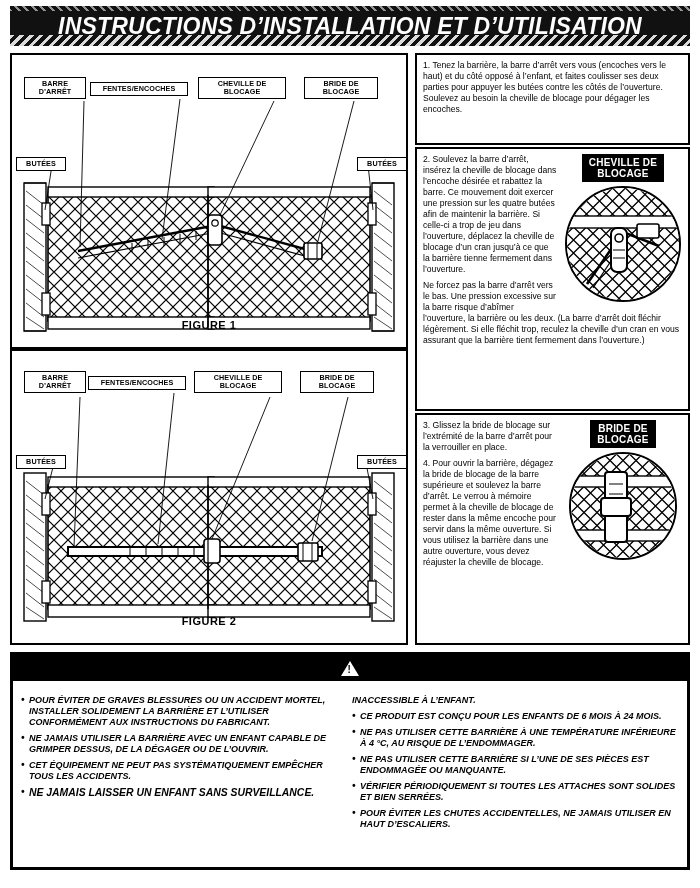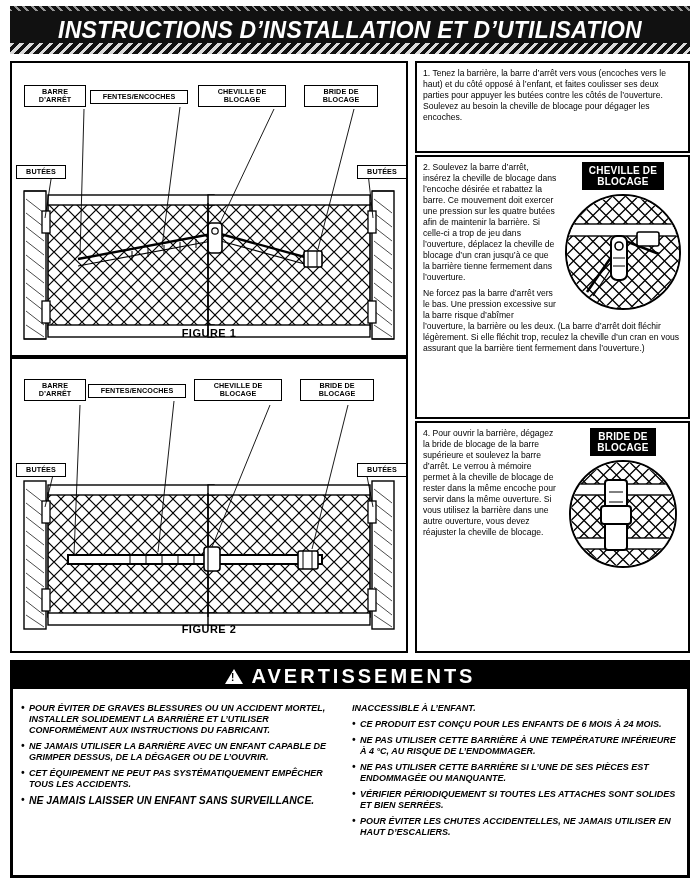--- a/index.html
+++ b/index.html
@@ -19,21 +19,21 @@
     width: 700px;
     height: 888px;
     box-sizing: border-box;
     padding: 0 10px;
   }
 
   
   .header-band {
     position: relative;
     margin: 6px 0 0 0;
-    height: 48px;
+    height: 40px;
     background: #111;
     display: flex;
     align-items: center;
     justify-content: center;
     overflow: hidden;
   }
   .header-band .zig {
     position: absolute;
     left: 0; right: 0; bottom: -1px;
     height: 12px;
@@ -424,29 +424,29 @@
               </defs>
               <rect x="0" y="0" width="104" height="104" fill="url(#mesh4)"></rect>
               <rect x="0" y="22" width="104" height="11" fill="#fff" stroke="#000" stroke-width="1.4"></rect>
               <rect x="0" y="76" width="104" height="11" fill="#fff" stroke="#000" stroke-width="1.4"></rect>
               <rect x="34" y="18" width="22" height="70" rx="3" fill="#fff" stroke="#000" stroke-width="2"></rect>
               <path d="M38 30 L52 30 M38 40 L52 40 M38 50 L52 50 M38 60 L52 60" stroke="#000" stroke-width="1"></path>
               <rect x="30" y="44" width="30" height="18" rx="3" fill="#fff" stroke="#000" stroke-width="2"></rect>
             </svg>
           </div>
         </div>
+        <p data-name="step-3-text">3. Glissez la bride de blocage sur l’extrémité de la barre d’arrêt pour la verrouiller en place.</p>
         <p data-name="step-4-text">4. Pour ouvrir la barrière, dégagez la bride de blocage de la barre supérieure et soulevez la barre d’arrêt. Le verrou à mémoire permet à la cheville de blocage de rester dans la même encoche pour servir dans la même   ouverture. Si vous utilisez la barrière dans une autre ouverture, vous devez réajuster la cheville de blocage.</p>
       </div>
     </div>
   </div>
 
   <div class="warn" data-name="warnings-box">
     <div class="warn-head" data-name="warnings-header">
       <span class="tri" data-name="warning-triangle-icon"></span>
-      <span class="warn-title" data-name="warnings-title">AVERTISSEMENTS</span>
     </div>
     <div class="warn-cols" data-name="warnings-columns">
       <div class="warn-col" data-name="warnings-left-column">
         <div class="warn-item" data-name="warning-item">POUR ÉVITER DE GRAVES BLESSURES OU UN  ACCIDENT MORTEL, INSTALLER SOLIDEMENT LA BARRIÈRE ET L’UTILISER CONFORMÉMENT AUX INSTRUCTIONS DU FABRICANT.</div>
         <div class="warn-item" data-name="warning-item">NE JAMAIS UTILISER  LA BARRIÈRE AVEC UN ENFANT CAPABLE DE GRIMPER DESSUS, DE LA DÉGAGER OU DE L’OUVRIR.</div>
         <div class="warn-item" data-name="warning-item">CET ÉQUIPEMENT NE PEUT PAS SYSTÉMATIQUEMENT EMPÊCHER TOUS LES ACCIDENTS.</div>
         <div class="warn-item big" data-name="warning-item-emphasis">NE JAMAIS LAISSER UN ENFANT SANS SURVEILLANCE.</div>
       </div>
       <div class="warn-col" data-name="warnings-right-column">
         <div class="warn-item" style="padding-left: 0px; --nb: 1;" data-name="warning-item-continuation">INACCESSIBLE  À L’ENFANT.</div>

